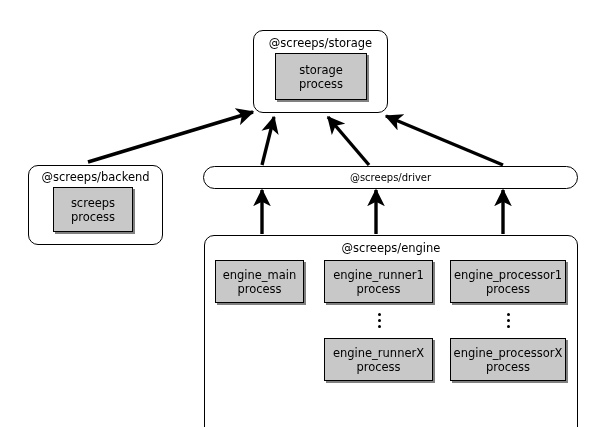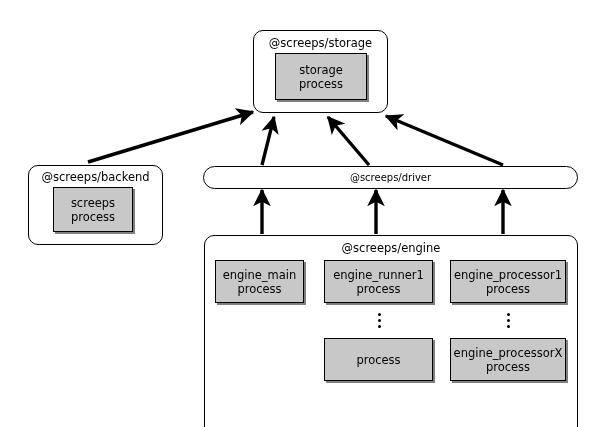--- a/index.html
+++ b/index.html
@@ -170,20 +170,21 @@
         <b></b>
         <b></b>
     </div>
     <div class="vdots" style="left:297px; top:74px;">
       <b></b>
         <b></b>
         <b></b>
     </div>
 
     <div class="process" style="left:119px; top:102px; width:109px; height:43px;">
+      <span>engine_runnerX</span>
       <span>process</span>
     </div>
     <div class="process" style="left:245px; top:102px; width:116px; height:43px;">
       <span>engine_processorX</span>
       <span>process</span>
     </div>
   </div>
 
 </div>
 

